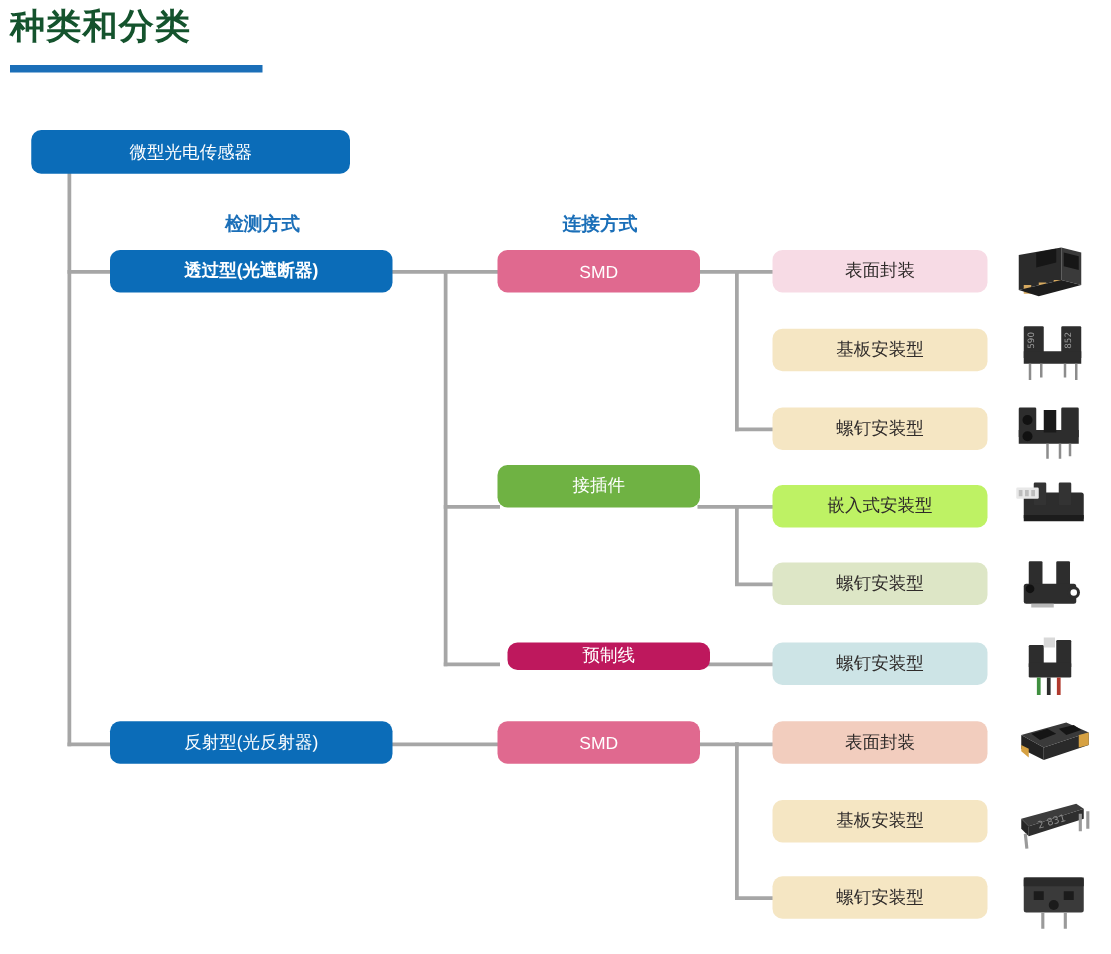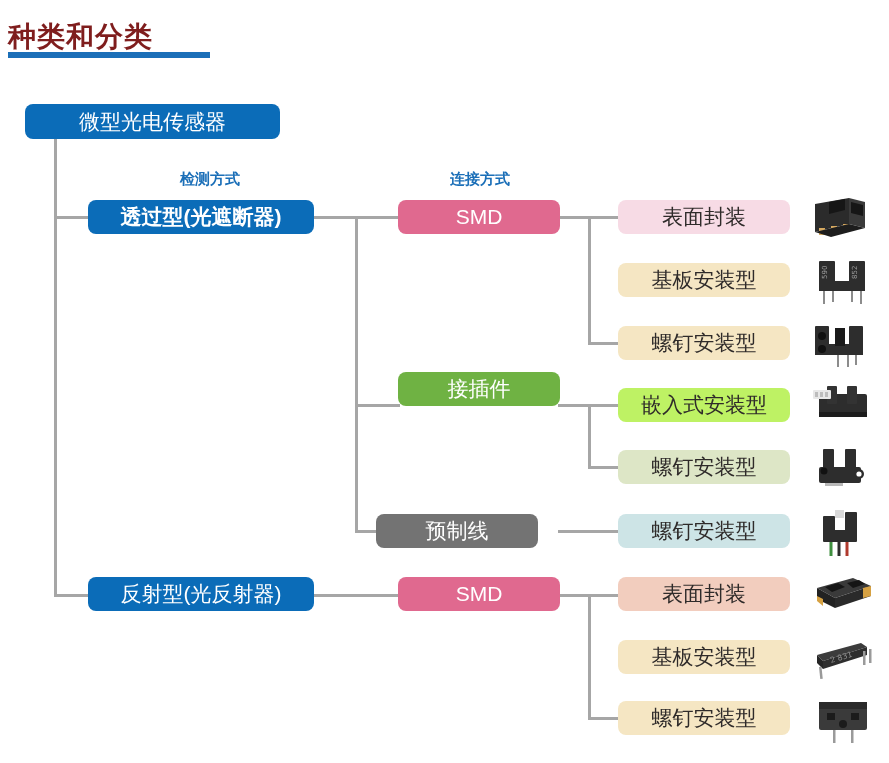--- a/index.html
+++ b/index.html
@@ -12,25 +12,25 @@
     height: 763px;
     font-family: "Liberation Sans", "DejaVu Sans", sans-serif;
     color: #231f20;
     overflow: hidden;
   }
 
   
   #page-title {
     position: absolute;
     left: 8px;
-    top: 18px;
+    top: 2px;
     font-size: 28px;
     font-weight: bold;
     letter-spacing: 1px;
-    color: #7f1d1d;
+    color: #14532d;
   }
   #title-rule {
     position: absolute;
     left: 8px;
     top: 52px;
     width: 202px;
     height: 6px;
     background: #1b6fb8;
   }
 
@@ -61,21 +61,21 @@
     white-space: nowrap;
   }
 
   
   .node {
     position: absolute;
     border-radius: 8px;
     display: flex;
     align-items: center;
     justify-content: center;
-    font-size: 21px;
+    font-size: 14px;
     white-space: nowrap;
     box-sizing: border-box;
   }
   .node.dark { color: #ffffff; }
   .node.light { color: #2f2b2a; }
 
   
   .photo {
     position: absolute;
     width: 78px;
@@ -124,21 +124,21 @@
   <div class="line h" style="left:588px; top:594px; width:32px;"></div>
   <div class="line h" style="left:588px; top:717px; width:32px;"></div>
 
   <div class="node dark" style="left:25px; top:104px; width:255px; height:35px; background:#0b6cb8;">微型光电传感器</div>
 
   <div class="node dark" style="left:88px; top:200px; width:226px; height:34px; background:#0b6cb8;font-weight:bold;">透过型(光遮断器)</div>
   <div class="node dark" style="left:88px; top:577px; width:226px; height:34px; background:#0b6cb8;text-align:right;">反射型(光反射器)</div>
 
   <div class="node dark" style="left:398px; top:200px; width:162px; height:34px; background:#e0698f;">SMD</div>
   <div class="node dark" style="left:398px; top:372px; width:162px; height:34px; background:#6fb243;">接插件</div>
-  <div class="node dark" style="left:376px; top:514px; width:162px; height:34px; background:#737373;">预制线</div>
+  <div class="node dark" style="left:406px; top:514px; width:162px; height:22px; background:#be185d;">预制线</div>
   <div class="node dark" style="left:398px; top:577px; width:162px; height:34px; background:#e0698f;">SMD</div>
 
   <div class="node light" style="left:618px; top:200px; width:172px; height:34px; background:#f7dbe5;">表面封装</div>
   <div class="node light" style="left:618px; top:263px; width:172px; height:34px; background:#f5e6c3;">基板安装型</div>
   <div class="node light" style="left:618px; top:326px; width:172px; height:34px; background:#f5e6c3;">螺钉安装型</div>
 
   <div class="node light" style="left:618px; top:388px; width:172px; height:34px; background:#bef264;">嵌入式安装型</div>
   <div class="node light" style="left:618px; top:450px; width:172px; height:34px; background:#dde6c6;">螺钉安装型</div>
 
   <div class="node light" style="left:618px; top:514px; width:172px; height:34px; background:#cde4e6;">螺钉安装型</div>

